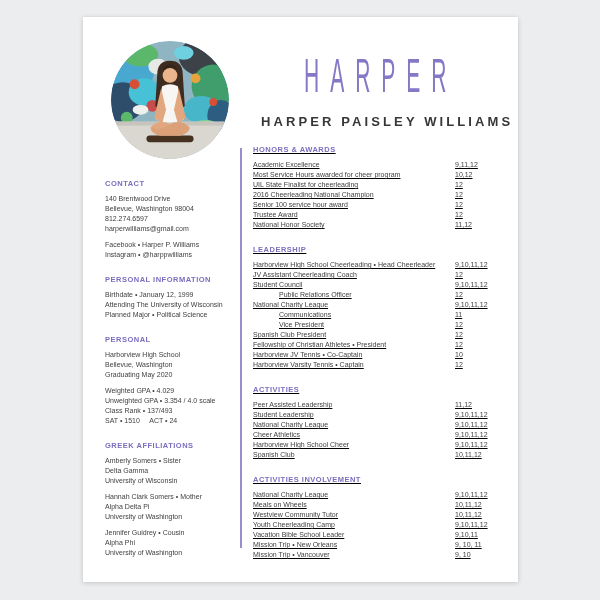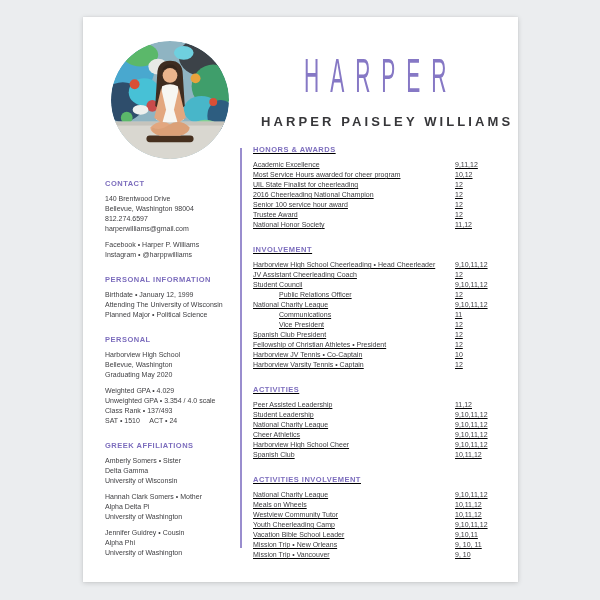--- a/index.html
+++ b/index.html
@@ -202,21 +202,21 @@
           <div class="sec-title">HONORS &amp; AWARDS</div>
           <div class="row"><div class="lbl">Academic Excellence</div><div class="yrs">9,11,12</div></div>
           <div class="row"><div class="lbl">Most Service Hours awarded for cheer program</div><div class="yrs">10,12</div></div>
           <div class="row"><div class="lbl">UIL State Finalist for cheerleading</div><div class="yrs">12</div></div>
           <div class="row"><div class="lbl">2016 Cheerleading National Champion</div><div class="yrs">12</div></div>
           <div class="row"><div class="lbl">Senior 100 service hour award</div><div class="yrs">12</div></div>
           <div class="row"><div class="lbl">Trustee Award</div><div class="yrs">12</div></div>
           <div class="row"><div class="lbl">National Honor Society</div><div class="yrs">11,12</div></div>
         </div>
         <div class="section">
-          <div class="sec-title">INVOLVEMENT</div>
+          <div class="sec-title">LEADERSHIP</div>
           <div class="row"><div class="lbl">Harborview High School Cheerleading • Head Cheerleader</div><div class="yrs">9,10,11,12</div></div>
           <div class="row"><div class="lbl">JV Assistant Cheerleading Coach</div><div class="yrs">12</div></div>
           <div class="row"><div class="lbl">Student Council</div><div class="yrs">9,10,11,12</div></div>
           <div class="row"><div class="lbl indent">Public Relations Officer</div><div class="yrs">12</div></div>
           <div class="row"><div class="lbl">National Charity League</div><div class="yrs">9,10,11,12</div></div>
           <div class="row"><div class="lbl indent">Communications</div><div class="yrs">11</div></div>
           <div class="row"><div class="lbl indent">Vice President</div><div class="yrs">12</div></div>
           <div class="row"><div class="lbl">Spanish Club President</div><div class="yrs">12</div></div>
           <div class="row"><div class="lbl">Fellowship of Christian Athletes • President</div><div class="yrs">12</div></div>
           <div class="row"><div class="lbl">Harborview JV Tennis • Co-Captain</div><div class="yrs">10</div></div>

